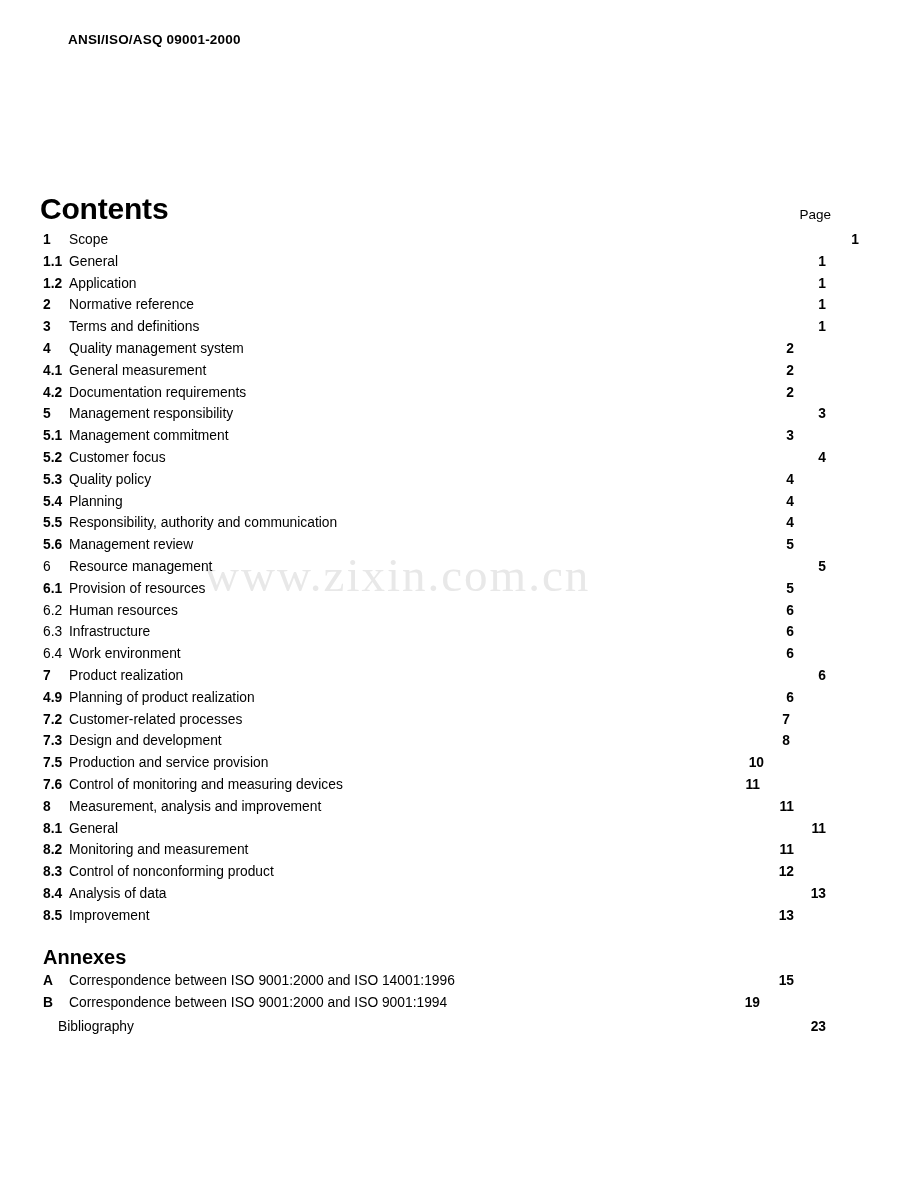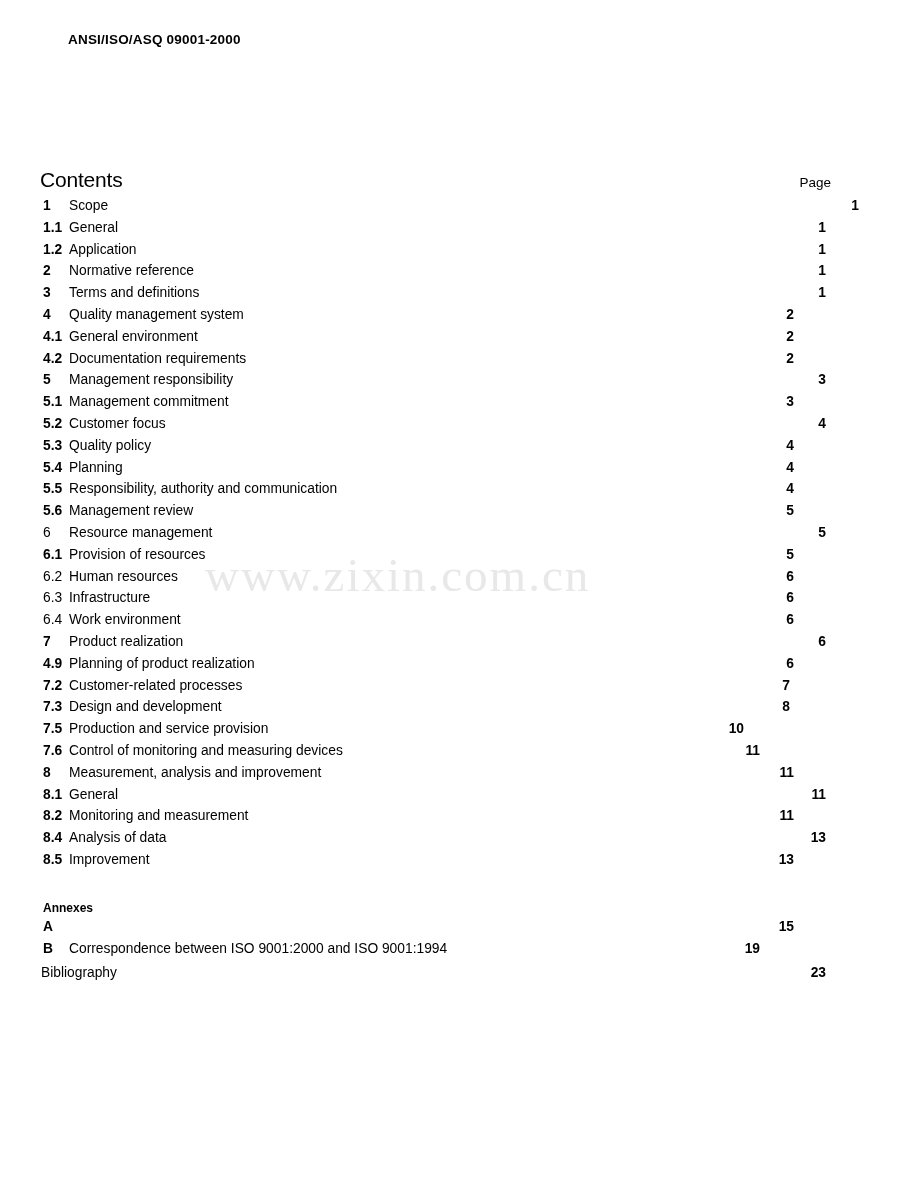--- a/index.html
+++ b/index.html
@@ -45,23 +45,24 @@
     width: 850px;
     z-index: 2;
   }
   .title-row {
     display: flex;
     align-items: baseline;
     justify-content: space-between;
     margin-bottom: 6px;
   }
   .contents-title {
-    font-size: 21px;
-    font-weight: normal;
+    font-size: 30px;
+    font-weight: bold;
     letter-spacing: -0.2px;
+    margin-top: 24px;
   }
   .page-label {
     font-size: 13.5px;
     padding-right: 59px;
     padding-left: 36px;
   }
   .toc {
     margin-top: 2px;
   }
   .toc-row {
@@ -81,23 +82,23 @@
     position: absolute;
     left: 29px;
   }
   .pg {
     position: absolute;
     font-weight: bold;
     text-align: right;
     width: 26px;
   }
   .annexes-head {
-    font-size: 12px;
-    font-weight: bold;
-    margin-top: 27px;
+    font-size: 20px;
+    font-weight: bold;
+    margin-top: 16px;
     margin-bottom: 4px;
     padding-left: 3px;
   }
   .annex-row {
     position: relative;
     height: 22.5px;
     font-size: 13.8px;
   }
   .annex-row .num {
     left: 3px;
@@ -106,21 +107,21 @@
   .annex-row .label {
     left: 29px;
   }
   .biblio-row {
     position: relative;
     height: 22.5px;
     font-size: 13.8px;
     margin-top: 1px;
   }
   .biblio-row .label {
-    left: 1px;
+    left: 18px;
   }
 </style>
 </head>
 <body>
 
 <div class="page">
 
   <div class="header">ANSI/ISO/ASQ 09001-2000</div>
 
   <div class="watermark">www.zixin.com.cn</div>
@@ -158,21 +159,21 @@
           <span class="label">Terms and definitions</span>
           <span class="pg" style="left: 760px;">1</span>
         </div>
         <div class="toc-row">
           <span class="num">4</span>
           <span class="label">Quality management system</span>
           <span class="pg" style="left: 728px;">2</span>
         </div>
         <div class="toc-row">
           <span class="num">4.1</span>
-          <span class="label">General environment</span>
+          <span class="label">General measurement</span>
           <span class="pg" style="left: 728px;">2</span>
         </div>
         <div class="toc-row">
           <span class="num">4.2</span>
           <span class="label">Documentation requirements</span>
           <span class="pg" style="left: 728px;">2</span>
         </div>
         <div class="toc-row">
           <span class="num">5</span>
           <span class="label">Management responsibility</span>
@@ -249,21 +250,21 @@
           <span class="pg" style="left: 724px;">7</span>
         </div>
         <div class="toc-row">
           <span class="num">7.3</span>
           <span class="label">Design and development</span>
           <span class="pg" style="left: 724px;">8</span>
         </div>
         <div class="toc-row">
           <span class="num">7.5</span>
           <span class="label">Production and service provision</span>
-          <span class="pg" style="left: 678px;">10</span>
+          <span class="pg" style="left: 698px;">10</span>
         </div>
         <div class="toc-row">
           <span class="num">7.6</span>
           <span class="label">Control of monitoring and measuring devices</span>
           <span class="pg" style="left: 694px;">11</span>
         </div>
         <div class="toc-row">
           <span class="num">8</span>
           <span class="label">Measurement, analysis and improvement</span>
           <span class="pg" style="left: 728px;">11</span>
@@ -272,36 +273,42 @@
           <span class="num">8.1</span>
           <span class="label">General</span>
           <span class="pg" style="left: 760px;">11</span>
         </div>
         <div class="toc-row">
           <span class="num">8.2</span>
           <span class="label">Monitoring and measurement</span>
           <span class="pg" style="left: 728px;">11</span>
         </div>
         <div class="toc-row">
+          <span class="num">8.3</span>
+          <span class="label">Control of nonconforming product</span>
+          <span class="pg" style="left: 728px;">12</span>
+        </div>
+        <div class="toc-row">
           <span class="num">8.4</span>
           <span class="label">Analysis of data</span>
           <span class="pg" style="left: 760px;">13</span>
         </div>
         <div class="toc-row">
           <span class="num">8.5</span>
           <span class="label">Improvement</span>
           <span class="pg" style="left: 728px;">13</span>
         </div>
       </div>
 
     <div class="annexes-head">Annexes</div>
 
     <div id="annex-list">
         <div class="annex-row">
           <span class="num">A</span>
+          <span class="label">Correspondence between ISO 9001:2000 and ISO 14001:1996</span>
           <span class="pg" style="left: 728px;">15</span>
         </div>
         <div class="annex-row">
           <span class="num">B</span>
           <span class="label">Correspondence between ISO 9001:2000 and ISO 9001:1994</span>
           <span class="pg" style="left: 694px;">19</span>
         </div>
       </div>
 
     <div class="biblio-row">

